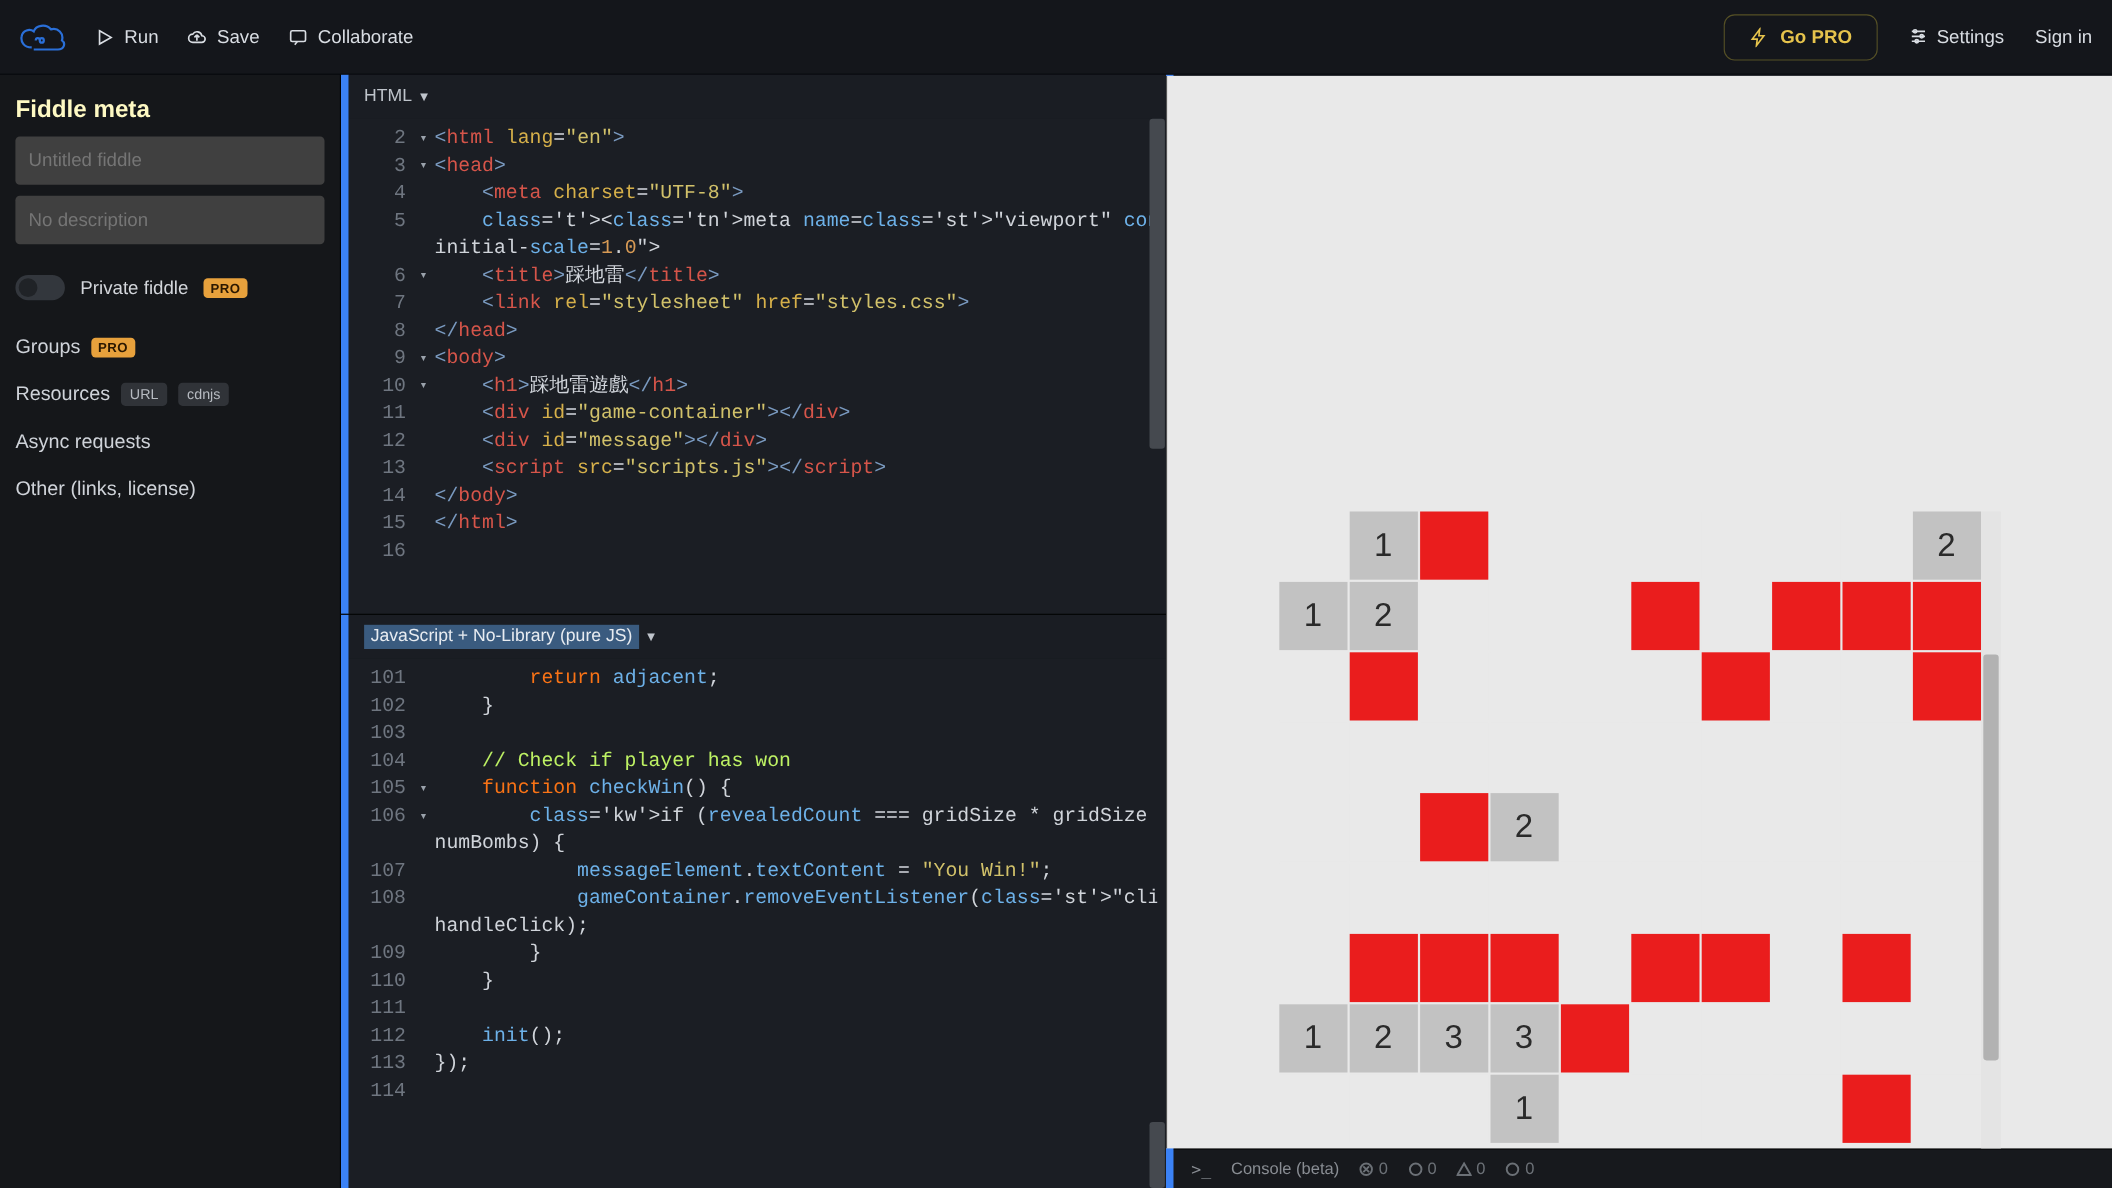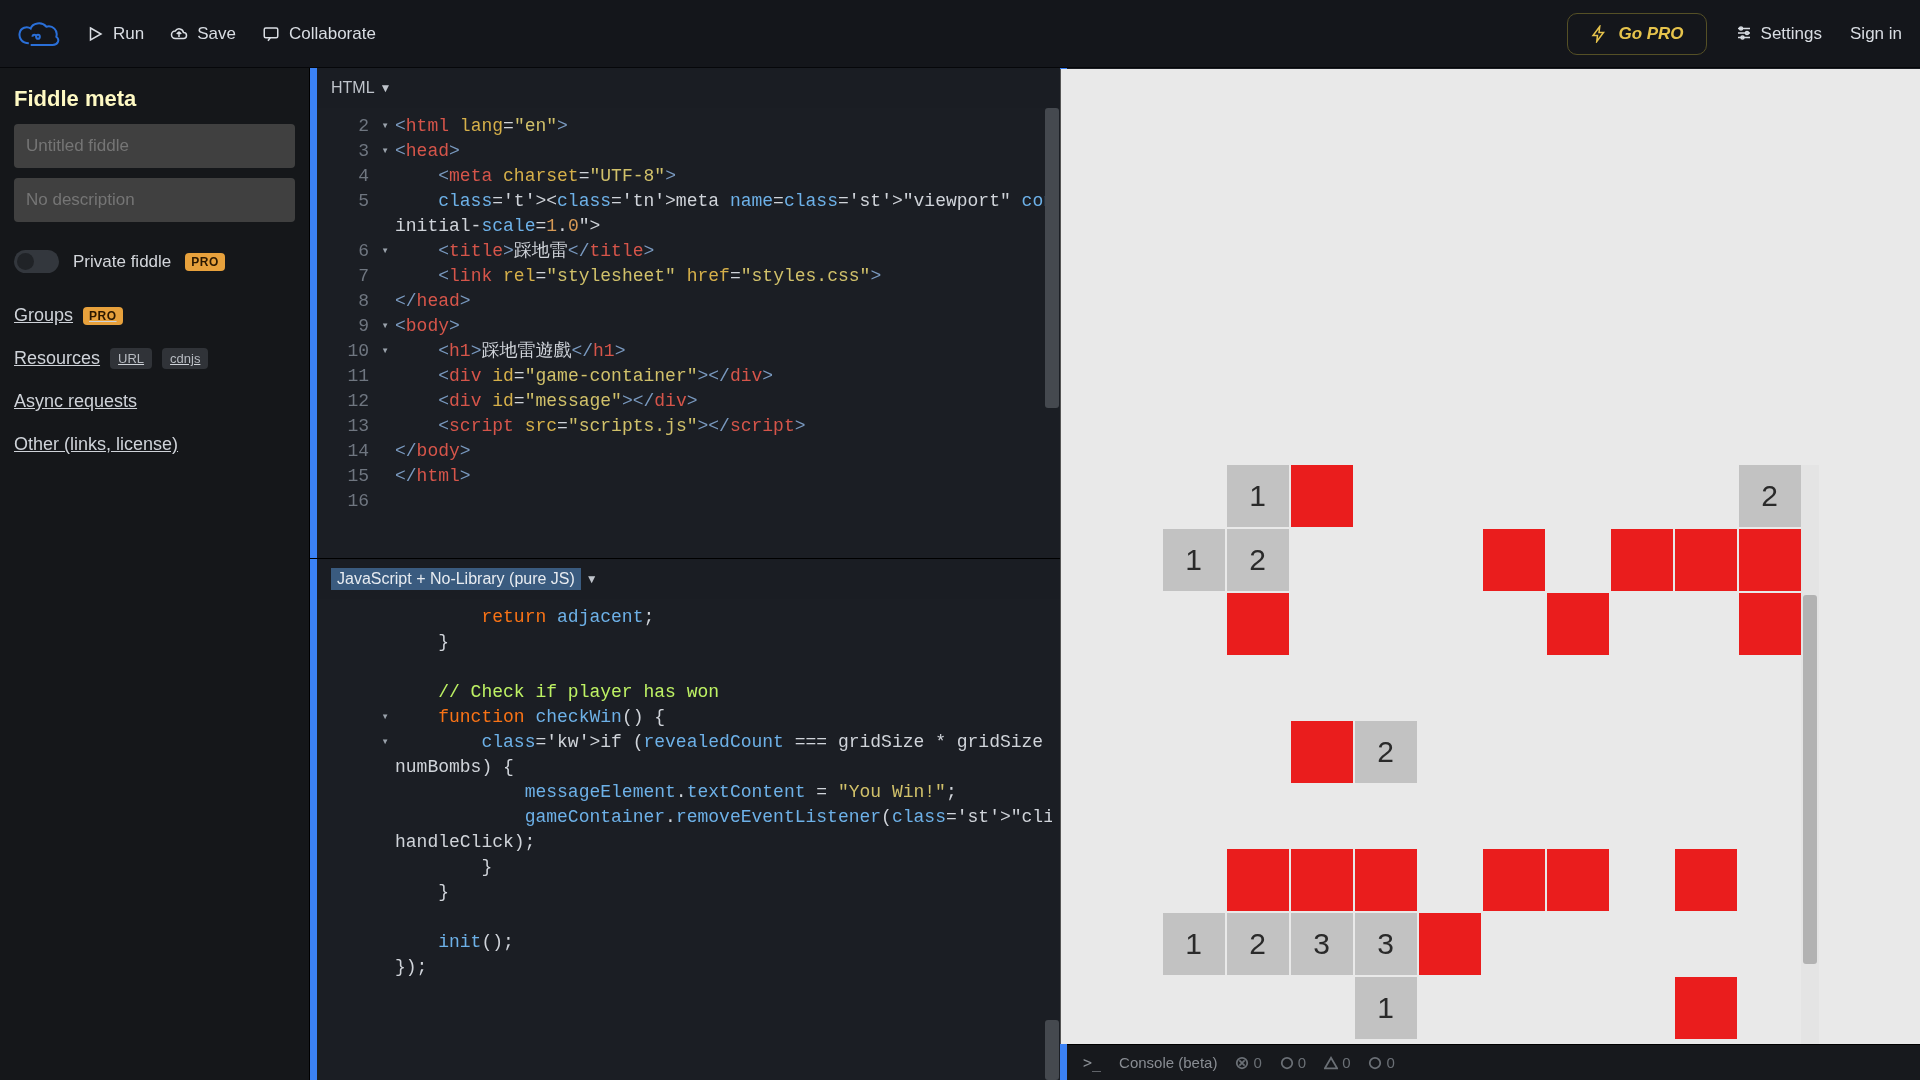--- a/index.html
+++ b/index.html
@@ -24,21 +24,21 @@
   width: 48px; height: 48px; margin-right: 24px;
   display:flex; align-items:center; justify-content:center;
 }
 .logo svg { width: 44px; height: 44px; stroke: #2a6fd8; fill: none; stroke-width: 2.2; }
 .top-actions { display:flex; gap: 26px; align-items:center; }
 .top-btn { display:flex; align-items:center; gap: 9px; color:#d9dde3; cursor:pointer; }
 .top-btn svg { width: 18px; height: 18px; stroke:#d9dde3; fill:none; stroke-width:2; }
 .spacer { flex:1; }
 .go-pro {
   border: 1px solid #555026; border-radius: 10px; padding: 10px 22px;
-  color:#e6c34c; display:flex; align-items:center; gap: 10px; font-weight:700;font-style:italic;
+  color:#e6c34c; display:flex; align-items:center; gap: 10px; font-weight:700;
 }
 .go-pro svg { width:18px; height:18px; stroke:#e6c34c; fill:none; stroke-width:2; }
 .settings-btn, .signin-btn { margin-left: 28px; display:flex; align-items:flex-start; gap: 8px; color:#d9dde3; cursor:pointer; }
 .settings-btn svg { width:18px; height:18px; stroke:#d9dde3; fill:none; stroke-width:2; }
 
 .main { display:flex; height: calc(100% - 68px); }
 .sidebar {
   width: 310px; background:#15171a; padding: 18px 14px;
   border-right: 1px solid #000;
 }
@@ -48,21 +48,21 @@
   padding: 12px 12px; width:100%; margin-bottom: 10px; font-size: 17px;
 }
 .private-row { display:flex; align-items:center; gap: 14px; margin-top: 18px; }
 .toggle { width: 45px; height: 23px; background:#33373d; border-radius:12px; position:relative; }
 .toggle::after { content:""; position:absolute; left:3px; top:3px; width:17px; height:17px; background:#202327; border-radius:50%; }
 .pro-badge {
   background:#e7a13c; color:#2b1800; font-weight:800; font-size:12px;
   padding: 2px 6px; border-radius:4px; letter-spacing:.5px;
 }
 .side-sections { margin-top: 32px; }
-.side-row { display:flex; align-items:center; gap: 10px; margin: 22px 0; color:#cfd3d9; font-size:18px;text-decoration:underline; }
+.side-row { display:flex; align-items:center; gap: 10px; margin: 22px 0; color:#cfd3d9; font-size:18px; }
 .grey-pill { background:#303338; color:#b7bbc1; font-size:13px; padding: 3px 8px; border-radius:4px; }
 
 .editors { flex:1; display:flex; flex-direction:column; min-width:0; }
 .editor-row { flex:1; display:flex; min-height:0; position:relative; }
 .pane { flex:1; min-width:0; display:flex; flex-direction:column; border-left:7px solid #3b82f6; background:#1a1d23; position:relative; }
 .pane-header {
   height: 40px; display:flex; align-items:center; padding: 0 14px;
   font-size: 16px; color:#bfc4cb; background:#1a1d23;
 }
 .pane-header .title { cursor:pointer; display:flex; align-items:center; gap:3px; }
@@ -350,20 +350,38 @@
     <div class="editor-row" style="flex:1; position:relative; border-top:1px solid #000;">
 
       <div class="pane" style="flex:0 0 750px;">
         <div class="pane-header">
           <span class="title">
             <span class="js-header-hl">JavaScript + No-Library (pure JS)</span>
               <span class="caret">▼</span>
           </span>
         </div>
         <div class="code-area" id="js-code">
+            <div class="gutter">
+              <div>101</div>
+              <div>102</div>
+              <div>103</div>
+              <div>104</div>
+              <div>105</div>
+              <div>106</div>
+              <div></div>
+              <div>107</div>
+              <div>108</div>
+              <div></div>
+              <div>109</div>
+              <div>110</div>
+              <div>111</div>
+              <div>112</div>
+              <div>113</div>
+              <div>114</div>
+            </div>
             <div class="fold-column">
               <div></div>
               <div></div>
               <div></div>
               <div></div>
               <div>▾</div>
               <div>▾</div>
               <div></div>
               <div></div>
               <div></div>

